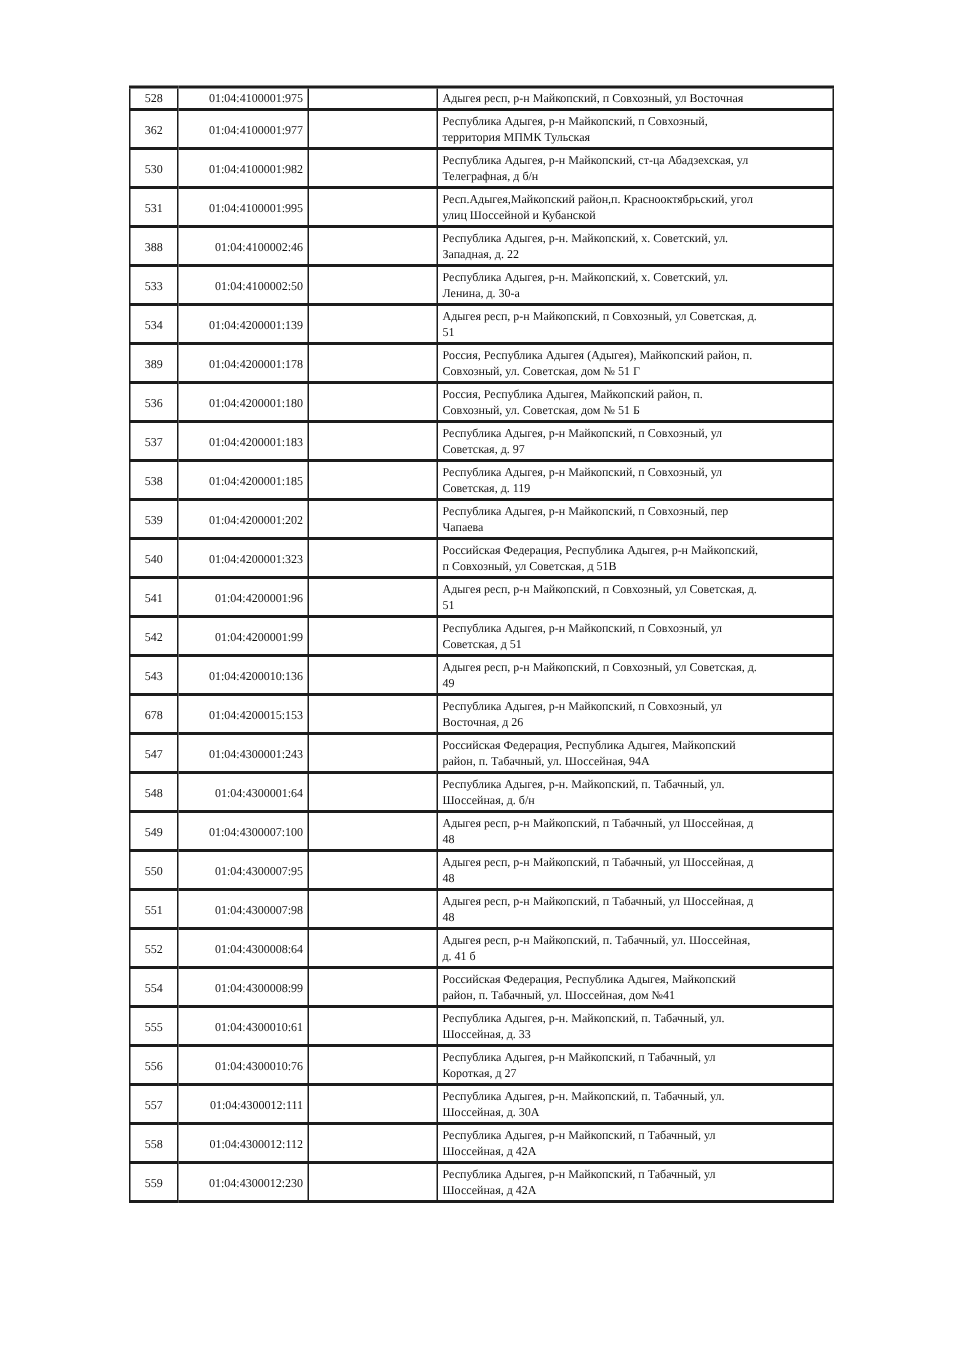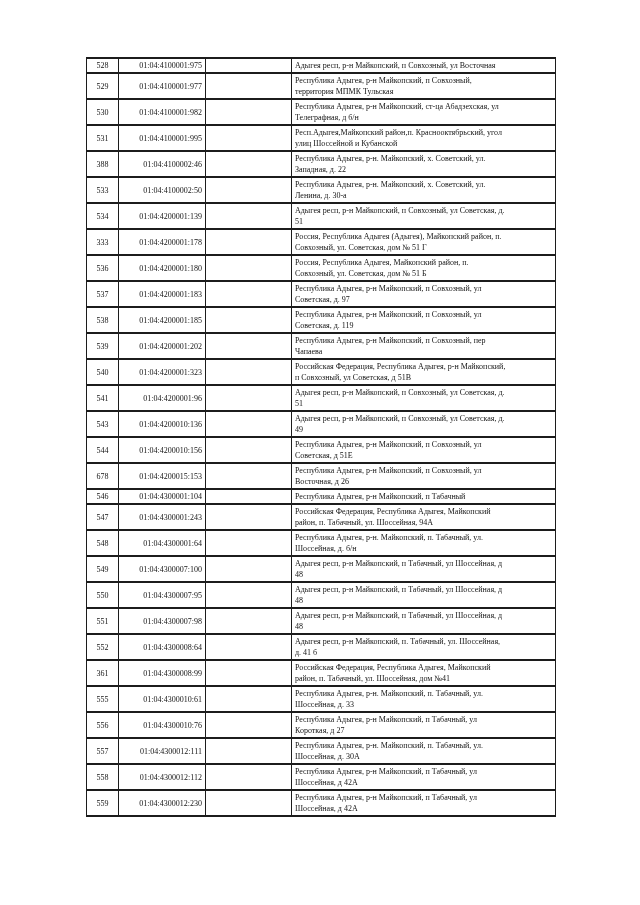--- a/index.html
+++ b/index.html
@@ -59,21 +59,21 @@
       <col style="width:264px">
     </colgroup>
     <tbody>
         <tr>
           <td class="num">528</td>
           <td class="cad">01:04:4100001:975</td>
           <td class="blank"></td>
           <td class="addr">Адыгея респ, р-н Майкопский, п Совхозный, ул Восточная</td>
         </tr>
         <tr>
-          <td class="num">529</td>
+          <td class="num">362</td>
           <td class="cad">01:04:4100001:977</td>
           <td class="blank"></td>
           <td class="addr">Республика Адыгея, р-н Майкопский, п Совхозный,
 территория МПМК Тульская</td>
         </tr>
         <tr>
           <td class="num">530</td>
           <td class="cad">01:04:4100001:982</td>
           <td class="blank"></td>
           <td class="addr">Республика Адыгея, р-н Майкопский, ст-ца Абадзехская, ул
@@ -101,21 +101,21 @@
 Ленина, д. 30-а</td>
         </tr>
         <tr>
           <td class="num">534</td>
           <td class="cad">01:04:4200001:139</td>
           <td class="blank"></td>
           <td class="addr">Адыгея респ, р-н Майкопский, п Совхозный, ул Советская, д.
 51</td>
         </tr>
         <tr>
-          <td class="num">333</td>
+          <td class="num">389</td>
           <td class="cad">01:04:4200001:178</td>
           <td class="blank"></td>
           <td class="addr">Россия, Республика Адыгея (Адыгея), Майкопский район, п.
 Совхозный, ул. Советская, дом № 51 Г</td>
         </tr>
         <tr>
           <td class="num">536</td>
           <td class="cad">01:04:4200001:180</td>
           <td class="blank"></td>
           <td class="addr">Россия, Республика Адыгея, Майкопский район, п.
@@ -150,47 +150,41 @@
 п Совхозный, ул Советская, д 51В</td>
         </tr>
         <tr>
           <td class="num">541</td>
           <td class="cad">01:04:4200001:96</td>
           <td class="blank"></td>
           <td class="addr">Адыгея респ, р-н Майкопский, п Совхозный, ул Советская, д.
 51</td>
         </tr>
         <tr>
+          <td class="num">542</td>
+          <td class="cad">01:04:4200001:99</td>
+          <td class="blank"></td>
+          <td class="addr">Республика Адыгея, р-н Майкопский, п Совхозный, ул
+Советская, д 51</td>
+        </tr>
+        <tr>
           <td class="num">543</td>
           <td class="cad">01:04:4200010:136</td>
           <td class="blank"></td>
           <td class="addr">Адыгея респ, р-н Майкопский, п Совхозный, ул Советская, д.
 49</td>
         </tr>
         <tr>
-          <td class="num">544</td>
-          <td class="cad">01:04:4200010:156</td>
-          <td class="blank"></td>
-          <td class="addr">Республика Адыгея, р-н Майкопский, п Совхозный, ул
-Советская, д 51Е</td>
-        </tr>
-        <tr>
           <td class="num">678</td>
           <td class="cad">01:04:4200015:153</td>
           <td class="blank"></td>
           <td class="addr">Республика Адыгея, р-н Майкопский, п Совхозный, ул
 Восточная, д 26</td>
         </tr>
         <tr>
-          <td class="num">546</td>
-          <td class="cad">01:04:4300001:104</td>
-          <td class="blank"></td>
-          <td class="addr">Республика Адыгея, р-н Майкопский, п Табачный</td>
-        </tr>
-        <tr>
           <td class="num">547</td>
           <td class="cad">01:04:4300001:243</td>
           <td class="blank"></td>
           <td class="addr">Российская Федерация, Республика Адыгея, Майкопский
 район, п. Табачный, ул. Шоссейная, 94А</td>
         </tr>
         <tr>
           <td class="num">548</td>
           <td class="cad">01:04:4300001:64</td>
           <td class="blank"></td>
@@ -219,21 +213,21 @@
 48</td>
         </tr>
         <tr>
           <td class="num">552</td>
           <td class="cad">01:04:4300008:64</td>
           <td class="blank"></td>
           <td class="addr">Адыгея респ, р-н Майкопский, п. Табачный, ул. Шоссейная,
 д. 41 б</td>
         </tr>
         <tr>
-          <td class="num">361</td>
+          <td class="num">554</td>
           <td class="cad">01:04:4300008:99</td>
           <td class="blank"></td>
           <td class="addr">Российская Федерация, Республика Адыгея, Майкопский
 район, п. Табачный, ул. Шоссейная, дом №41</td>
         </tr>
         <tr>
           <td class="num">555</td>
           <td class="cad">01:04:4300010:61</td>
           <td class="blank"></td>
           <td class="addr">Республика Адыгея, р-н. Майкопский, п. Табачный, ул.

